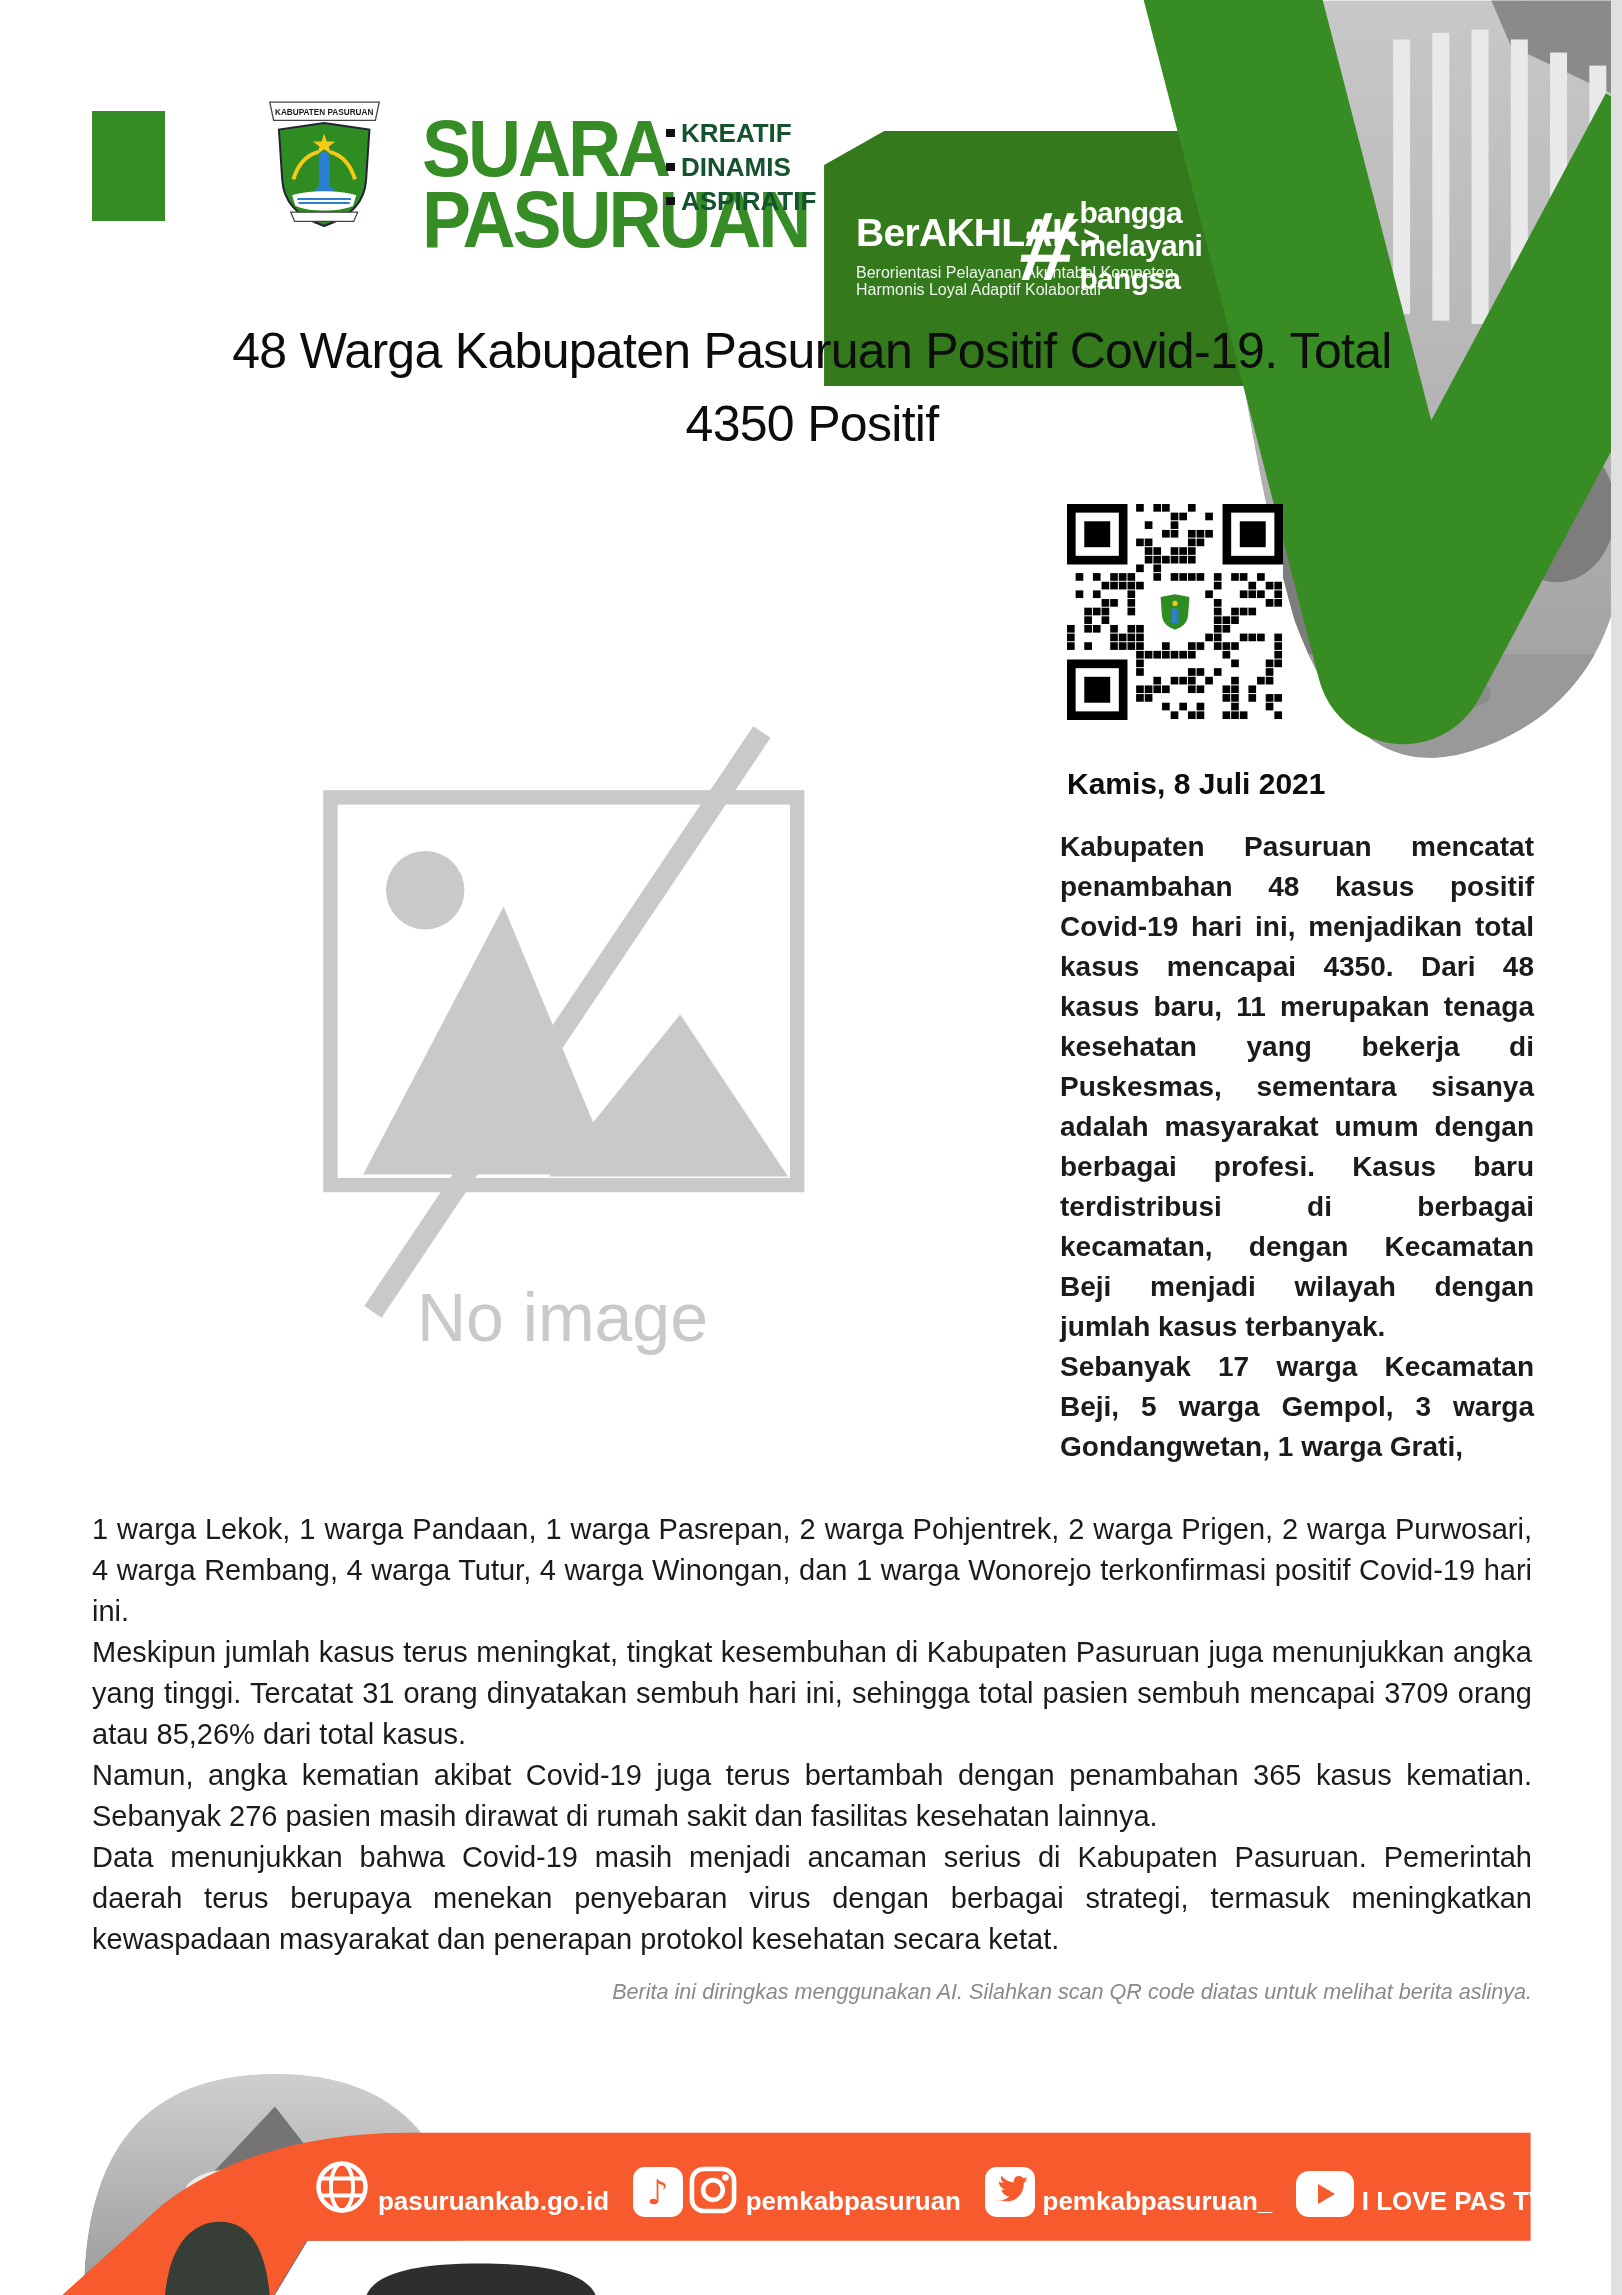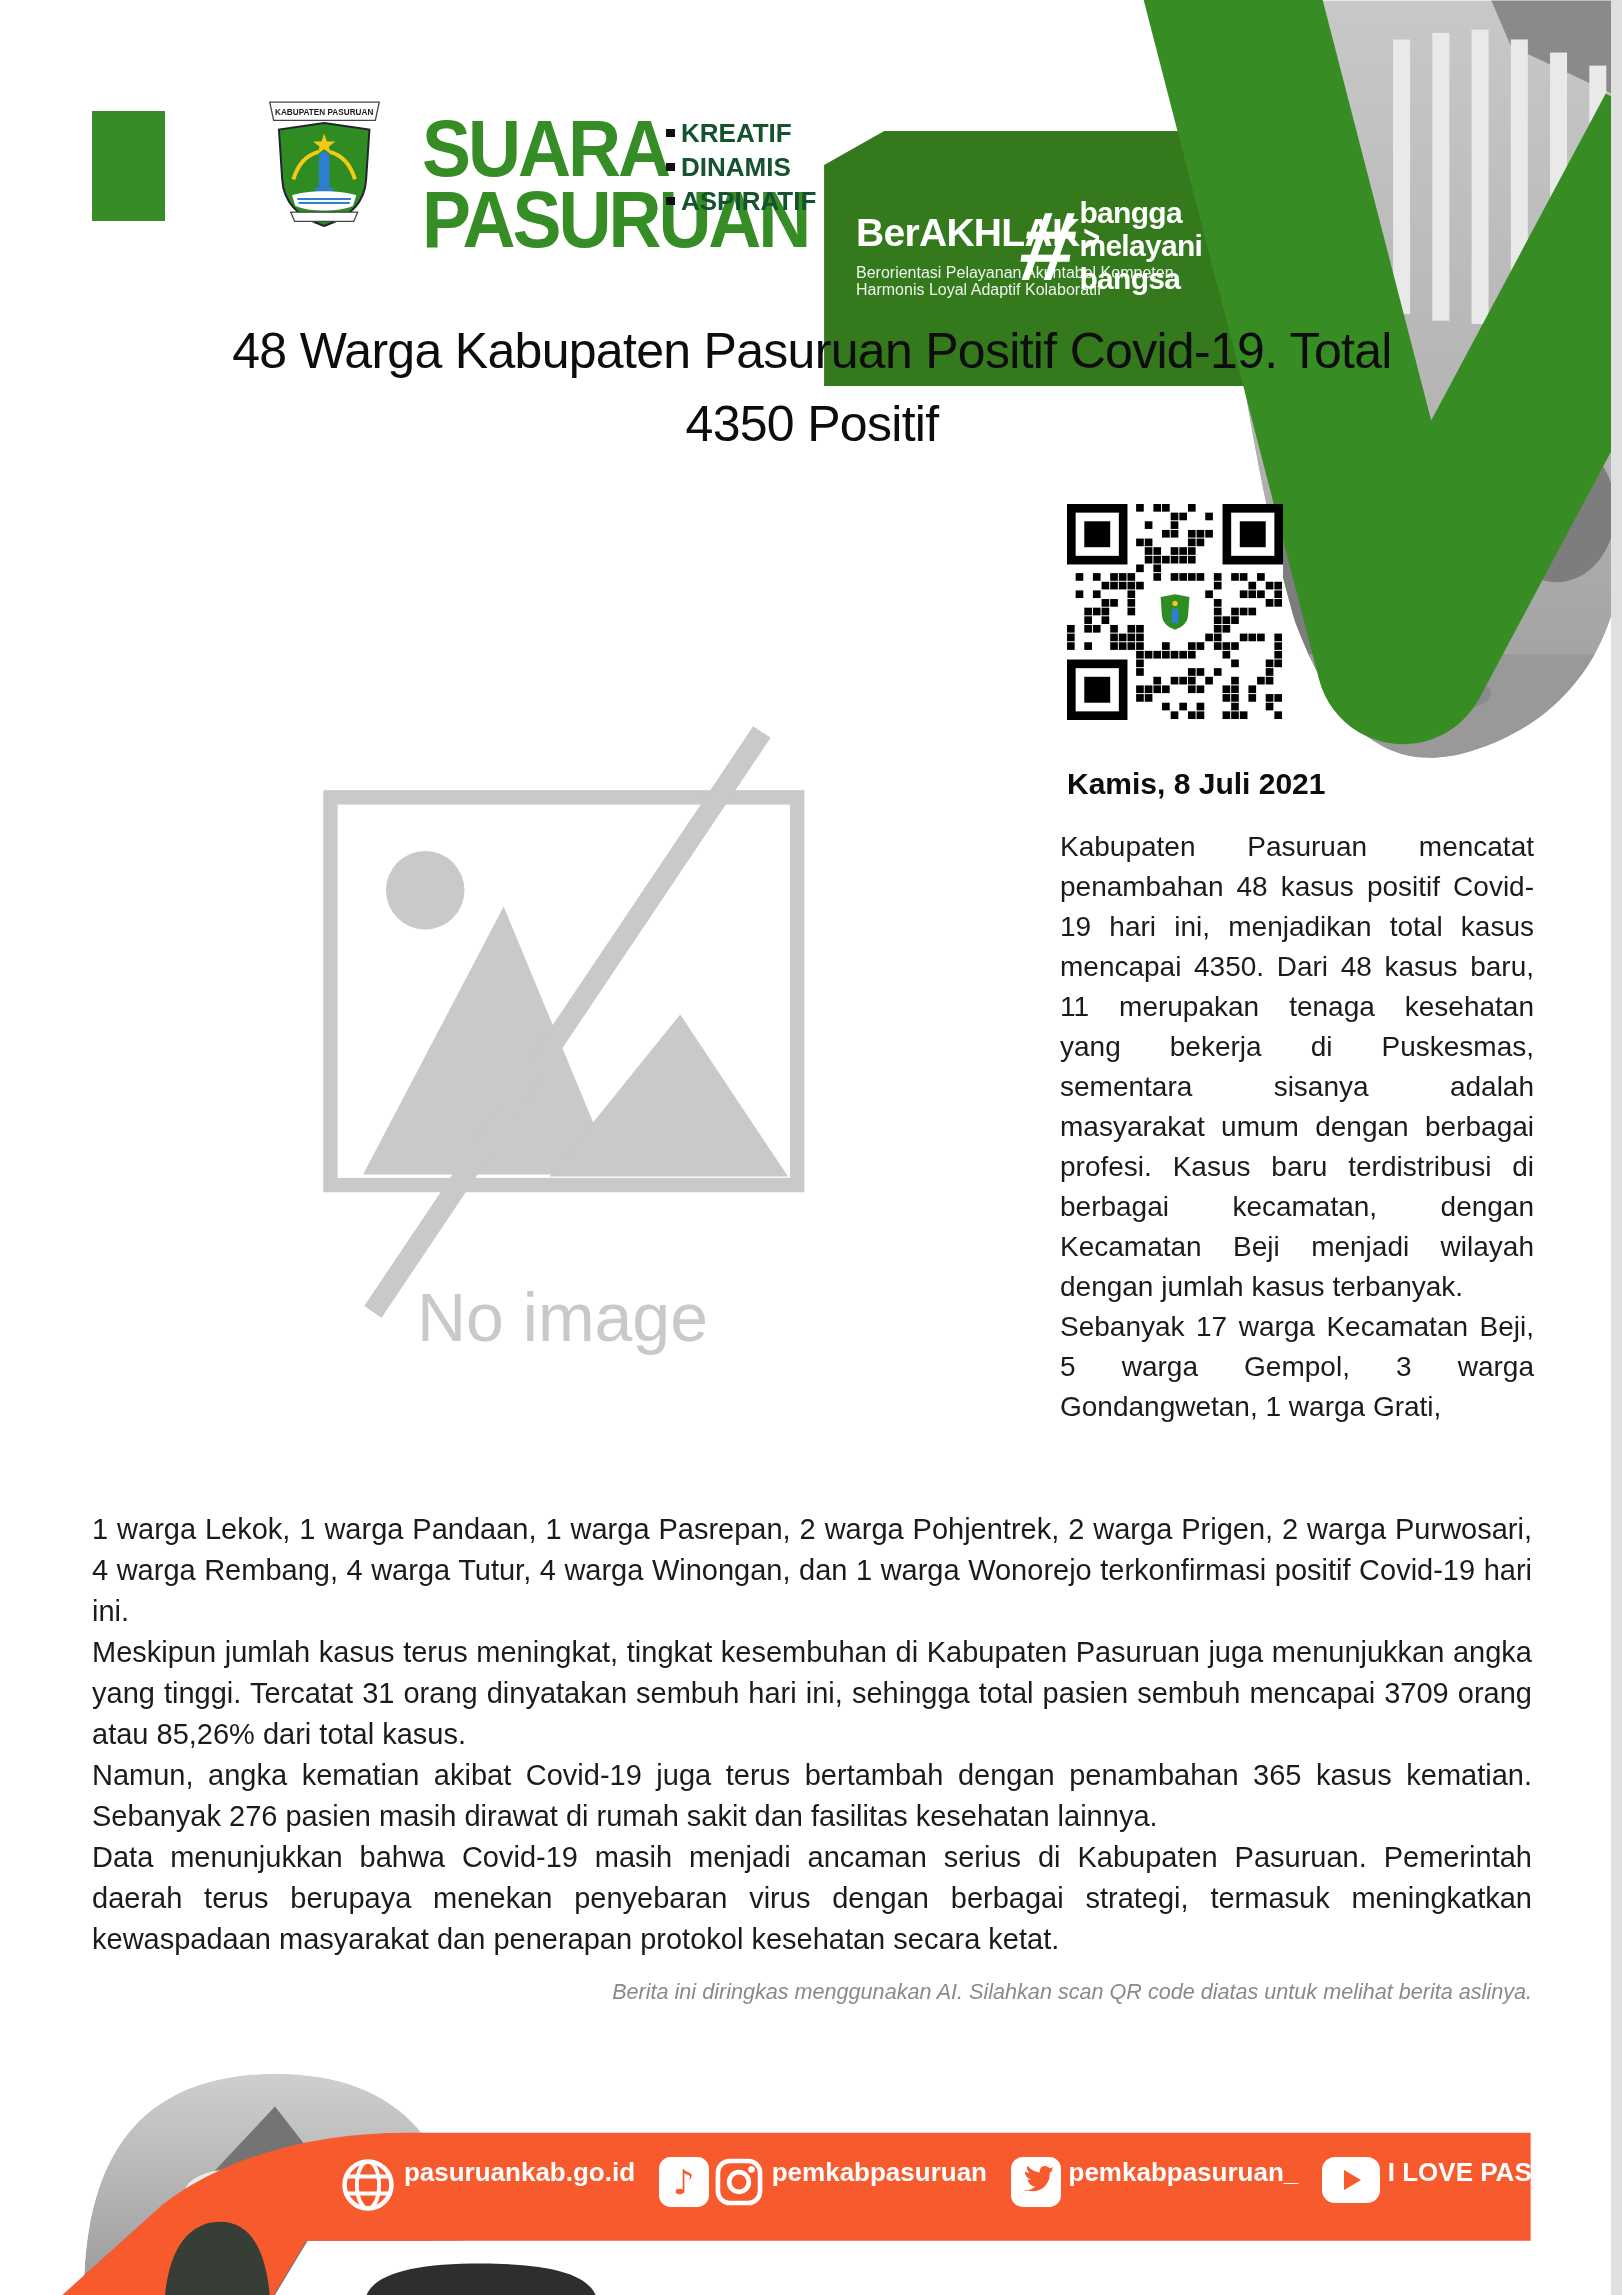--- a/index.html
+++ b/index.html
@@ -29,29 +29,29 @@
   .hash-words{font-size:30px;font-weight:bold;line-height:33px;margin-left:3.9px;letter-spacing:-0.7px;}
 
   
   .title-block{left:92px;top:315px;width:1440px;text-align:center;
                font-size:50px;font-weight:normal;line-height:73px;letter-spacing:-0.7px;color:#0d0d0d;}
   .qr{left:1067px;top:504px;width:216px;height:216px;}
   .date{left:1067px;top:767px;font-size:30px;font-weight:bold;color:#0d0d0d;}
   .no-image{left:301px;top:694px;}
   .col-text{left:1060px;top:827px;width:474px;font-size:28px;line-height:40px;
             text-align:justify;text-justify:inter-word;}
-  .col-text p{margin:0;}
+  .col-text p{margin:0;font-weight:bold;}
   .flow-text{left:92px;top:1509px;width:1440px;font-size:29px;line-height:41px;
              text-align:justify;text-justify:inter-word;}
   .flow-text p{margin:0;}
   .ai-note{margin-top:10.5px;font-size:21.6px;font-style:italic;color:var(--note-gray);text-align:right;}
 
   
   .footer-art{left:0;top:1994px;}
-  .footer-row{left:340px;top:2157px;height:60px;display:flex;align-items:flex-start;z-index:6;color:#fff;}
+  .footer-row{left:314px;top:2157px;height:60px;display:flex;align-items:flex-end;z-index:6;color:#fff;}
   .f-label{font-size:26px;font-weight:bold;white-space:nowrap;margin-left:7.9px;}
   .f-gap{width:23.6px;flex:0 0 auto;}
   .f-ico{flex:0 0 auto;}
   .ico-box{width:50px;height:50px;background:#fff;border-radius:11.8px;display:flex;
            align-items:center;justify-content:center;}
   .ico-box.wide{width:58px;height:46px;border-radius:13px;}
   .tiktok-glyph{color:var(--orange);font-size:34px;font-weight:bold;font-family:"DejaVu Sans",sans-serif;line-height:1;}
   .play-tri{width:0;height:0;border-left:17px solid var(--orange);
             border-top:10.5px solid transparent;border-bottom:10.5px solid transparent;margin-left:3.9px;}
 </style>

